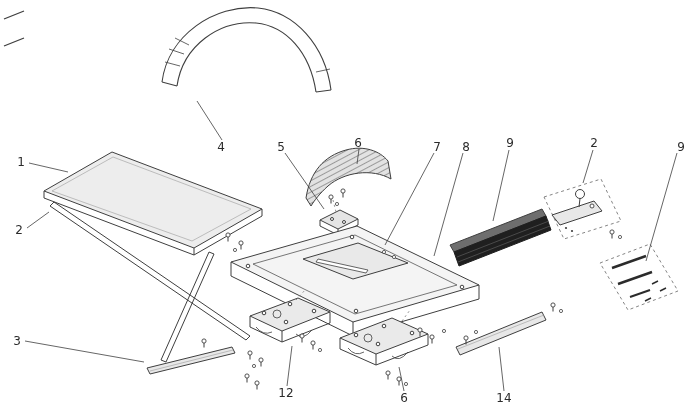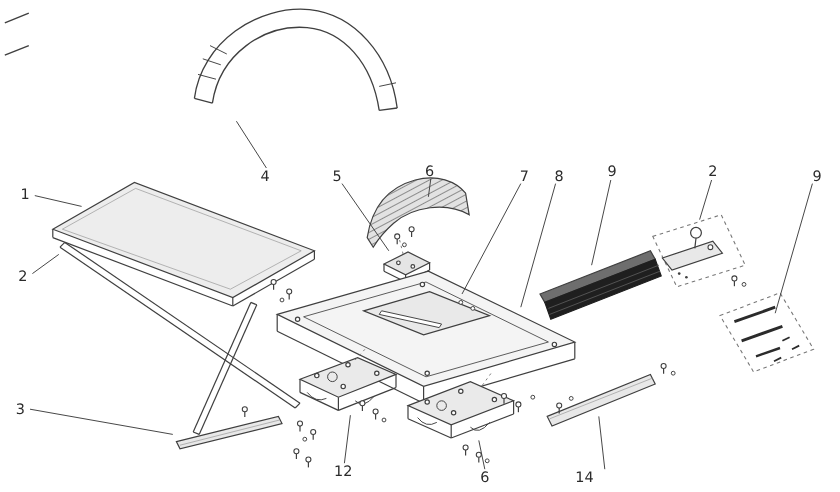--- a/index.html
+++ b/index.html
@@ -235,14 +235,14 @@
   <div class="lbl" style="left:221px;top:147px">4</div>
   <div class="lbl" style="left:281px;top:147px">5</div>
   <div class="lbl" style="left:358px;top:143px">6</div>
   <div class="lbl" style="left:437px;top:147px">7</div>
   <div class="lbl" style="left:466px;top:147px">8</div>
   <div class="lbl" style="left:510px;top:143px">9</div>
   <div class="lbl" style="left:594px;top:143px">2</div>
   <div class="lbl" style="left:681px;top:147px">9</div>
   <div class="lbl" style="left:286px;top:393px">12</div>
   <div class="lbl" style="left:404px;top:398px">6</div>
-  <div class="lbl" style="left:487px;top:398px">14</div>
+  <div class="lbl" style="left:504px;top:398px">14</div>
 </div>
 
 </body></html>

